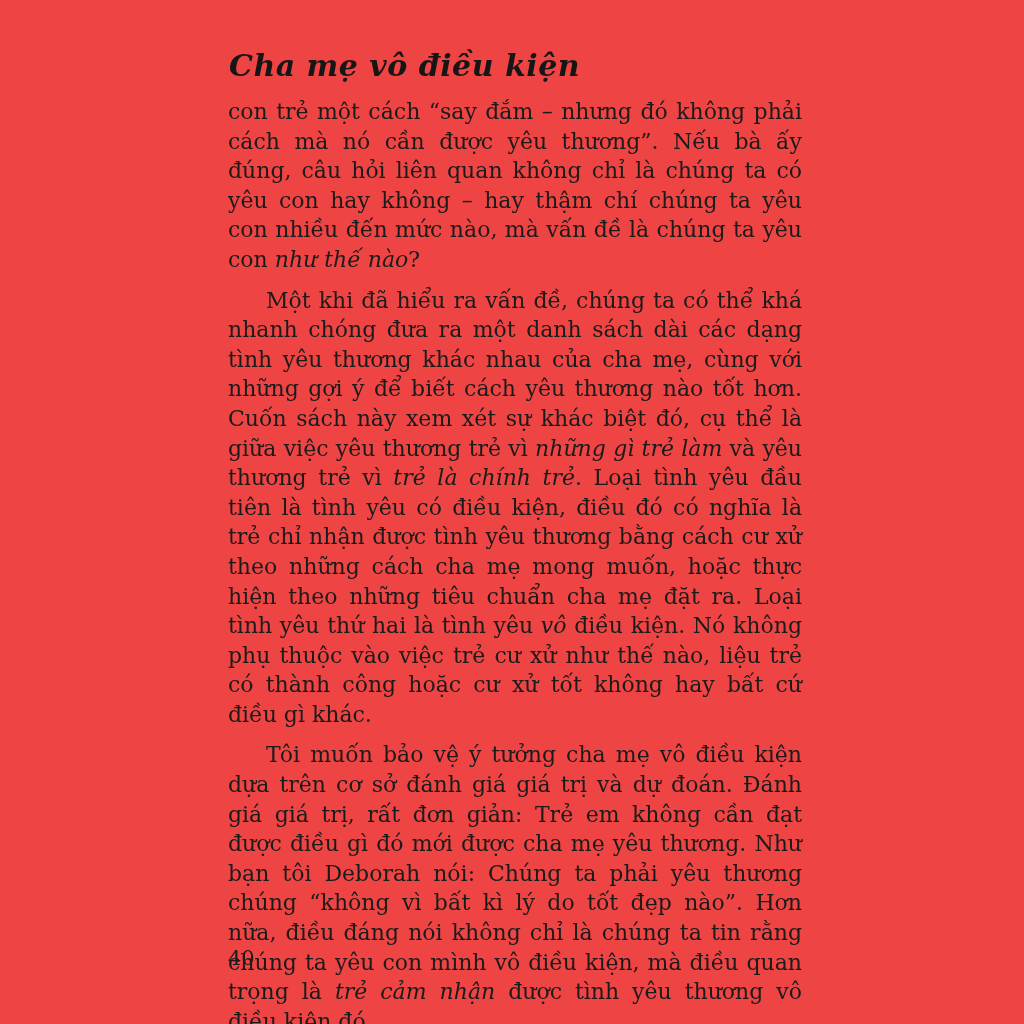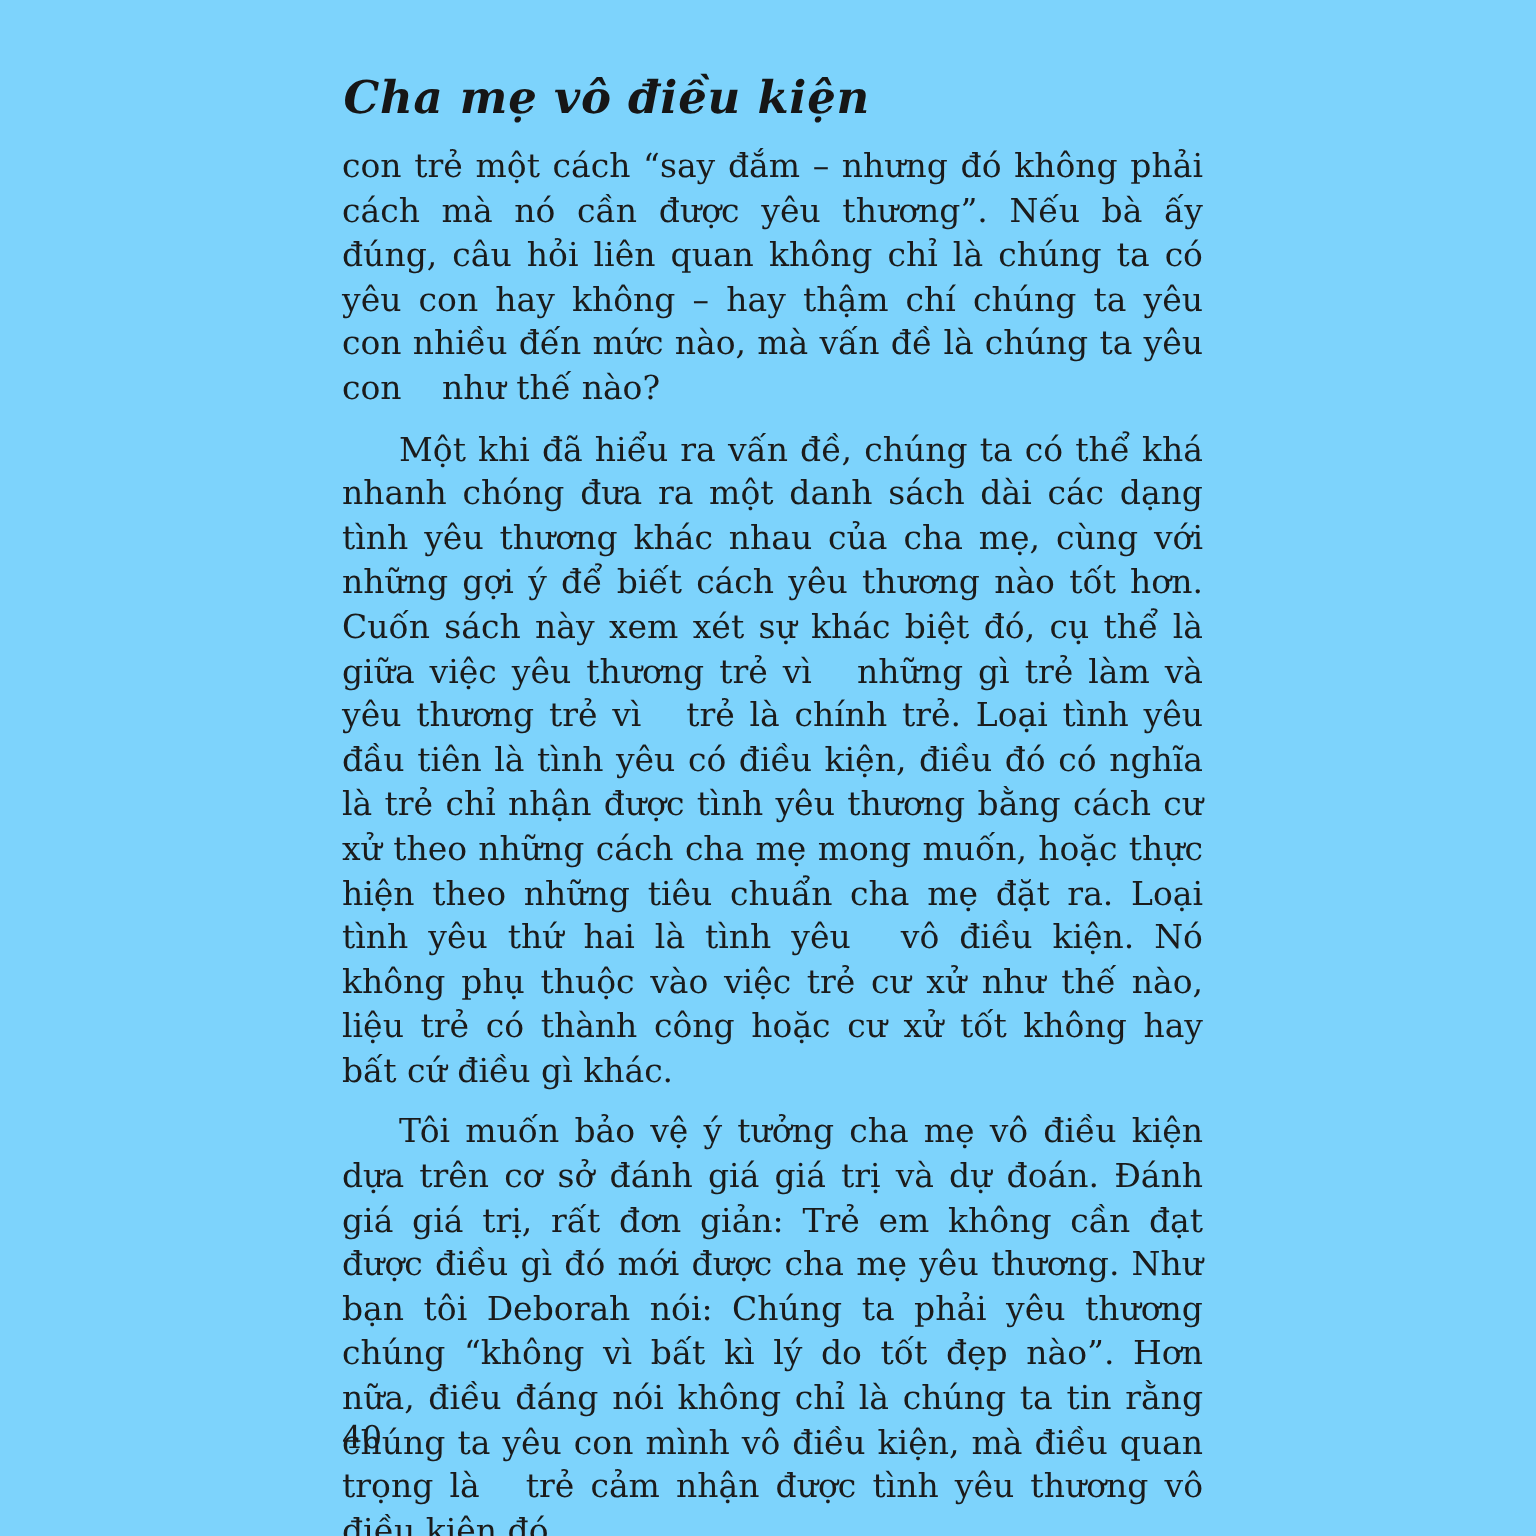--- a/index.html
+++ b/index.html
@@ -39,35 +39,35 @@
     text-justify: inter-word;
     color: #1b1b1b;
   }
   .body-text p {
     margin: 0 0 11px 0;
   }
   .body-text p.indent {
     text-indent: 38px;
   }
   .em {
-    margin-left: 20px;
+    font-style: italic;
   }
   .page-number {
     position: absolute;
     left: 228px;
     top: 946px;
     font-size: 21px;
     font-family: "DejaVu Serif", serif;
     color: #1b1b1b;
   }
 </style>
 </head>
 <body>
 
-<div class="page-container" style="background: #7dd3fc; color: rgb(27, 27, 27);">
+<div class="page-container" style="background: #ef4444; color: rgb(27, 27, 27);">
 
   <div class="running-header">Cha mẹ vô điều kiện</div>
 
   <div class="body-text">
       <p class=""><span>con trẻ một cách “say đắm – nhưng đó không phải cách mà nó cần được yêu thương”. Nếu bà ấy đúng, câu hỏi liên quan không chỉ là chúng ta có yêu con hay không – hay thậm chí chúng ta yêu con nhiều đến mức nào, mà vấn đề là chúng ta yêu con </span><span class="em">như thế nào</span><span>?</span></p>
       <p class="indent"><span>Một khi đã hiểu ra vấn đề, chúng ta có thể khá nhanh chóng đưa ra một danh sách dài các dạng tình yêu thương khác nhau của cha mẹ, cùng với những gợi ý để biết cách yêu thương nào tốt hơn. Cuốn sách này xem xét sự khác biệt đó, cụ thể là giữa việc yêu thương trẻ vì </span><span class="em">những gì trẻ làm</span><span> và yêu thương trẻ vì </span><span class="em">trẻ là chính trẻ</span><span>. Loại tình yêu đầu tiên là tình yêu có điều kiện, điều đó có nghĩa là trẻ chỉ nhận được tình yêu thương bằng cách cư xử theo những cách cha mẹ mong muốn, hoặc thực hiện theo những tiêu chuẩn cha mẹ đặt ra. Loại tình yêu thứ hai là tình yêu </span><span class="em">vô</span><span> điều kiện. Nó không phụ thuộc vào việc trẻ cư xử như thế nào, liệu trẻ có thành công hoặc cư xử tốt không hay bất cứ điều gì khác.</span></p>
       <p class="indent"><span>Tôi muốn bảo vệ ý tưởng cha mẹ vô điều kiện dựa trên cơ sở đánh giá giá trị và dự đoán. Đánh giá giá trị, rất đơn giản: Trẻ em không cần đạt được điều gì đó mới được cha mẹ yêu thương. Như bạn tôi Deborah nói: Chúng ta phải yêu thương chúng “không vì bất kì lý do tốt đẹp nào”. Hơn nữa, điều đáng nói không chỉ là chúng ta tin rằng chúng ta yêu con mình vô điều kiện, mà điều quan trọng là </span><span class="em">trẻ cảm nhận</span><span> được tình yêu thương vô điều kiện đó.</span></p>
     </div>
 
   <div class="page-number">40</div>

